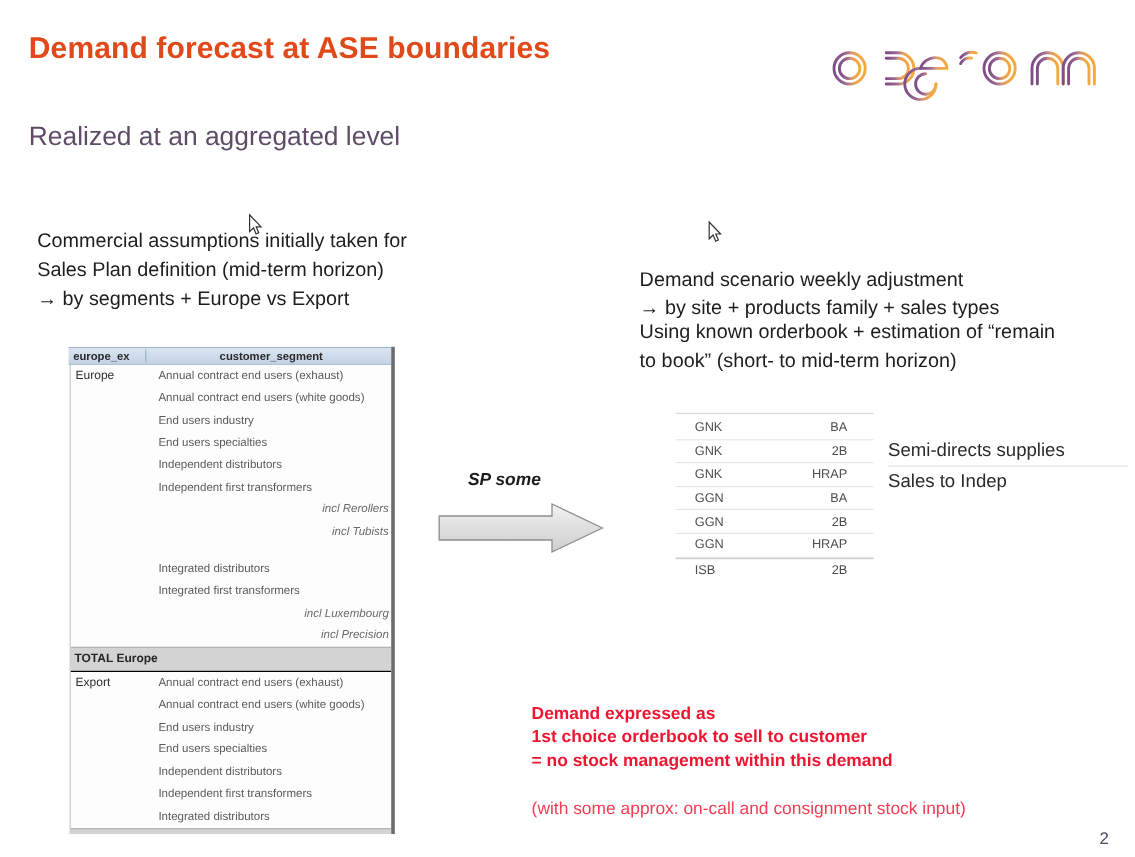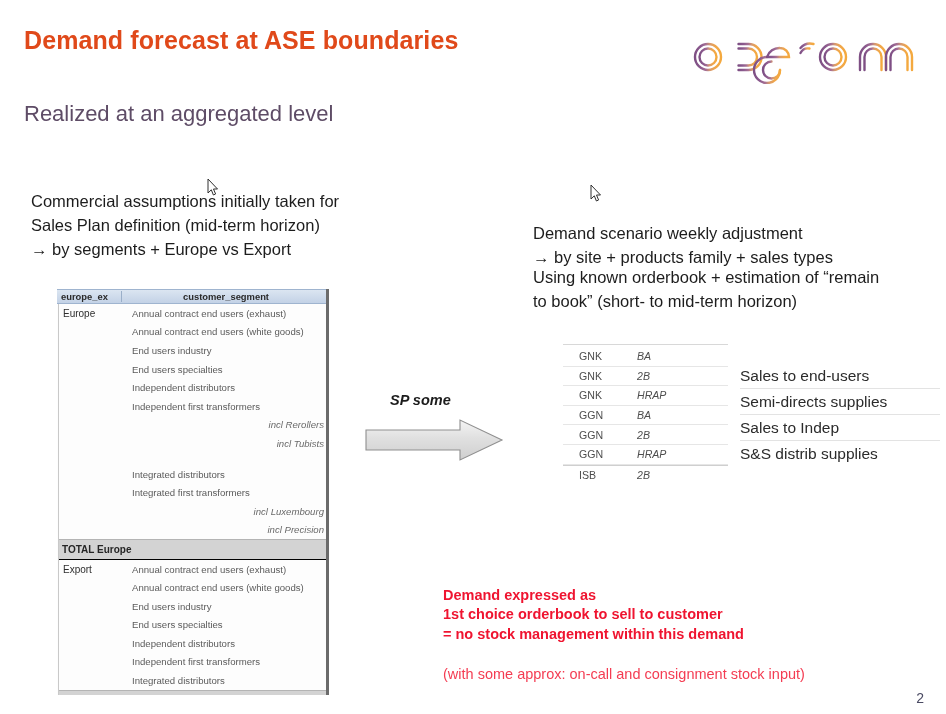--- a/index.html
+++ b/index.html
@@ -186,24 +186,23 @@
     border-bottom: 1px solid #e6e6e6;
   }
   #site-product-table .srow:last-child { border-bottom: none; }
   #site-product-table .srow .site {
     width: 74px;
     padding-left: 16px;
     box-sizing: border-box;
   }
   #site-product-table .srow .product {
     flex: 1;
-    text-align: left;
+    text-align: right;
     padding-right: 22px;
     box-sizing: border-box;
-    font-style: italic;
   }
   #site-product-table .divider-top {
     height: 1px;
     background: #d8d8d8;
     margin-bottom: 2px;
   }
 
   
   #sales-type-list {
     position: absolute;
@@ -456,24 +455,22 @@
         <div class="product">HRAP</div>
       </div>
       <div class="srow" style="border-top: 1px solid rgb(207, 207, 207);">
         <div class="site">ISB</div>
         <div class="product">2B</div>
       </div>
     </div>
 </div>
 
 <div id="sales-type-list">
-    <div class="stitem">Sales to end-users</div>
     <div class="stitem">Semi-directs supplies</div>
     <div class="stitem">Sales to Indep</div>
-    <div class="stitem">S&amp;S distrib supplies</div>
   </div>
 
 <div id="demand-callout">
   <span class="bold-lines">Demand expressed as
 1st choice orderbook to sell to customer
 = no stock management within this demand</span>
   <span class="approx-line">(with some approx: on-call and consignment stock input)</span>
 </div>
 
 <div id="page-number">2</div>

